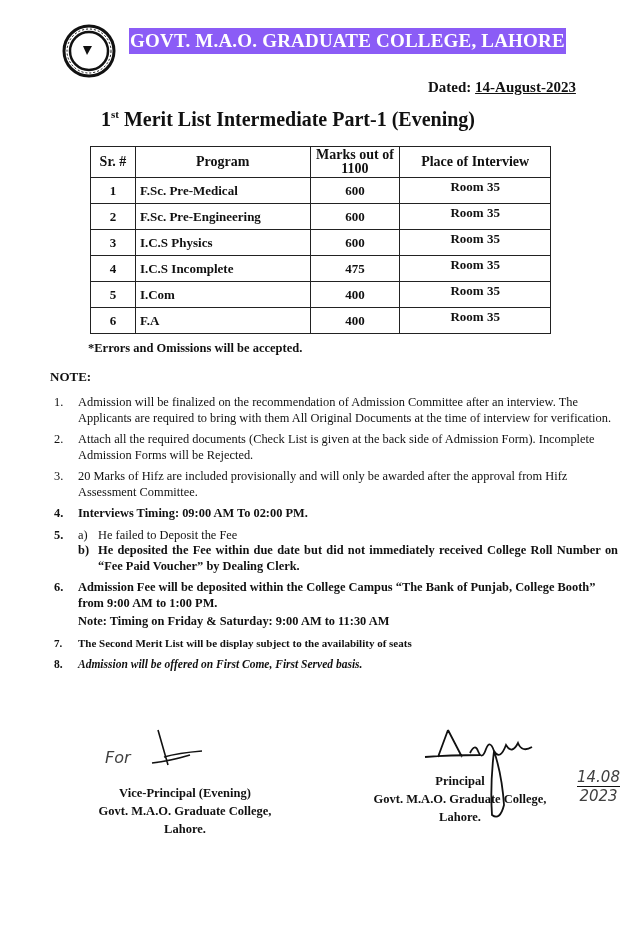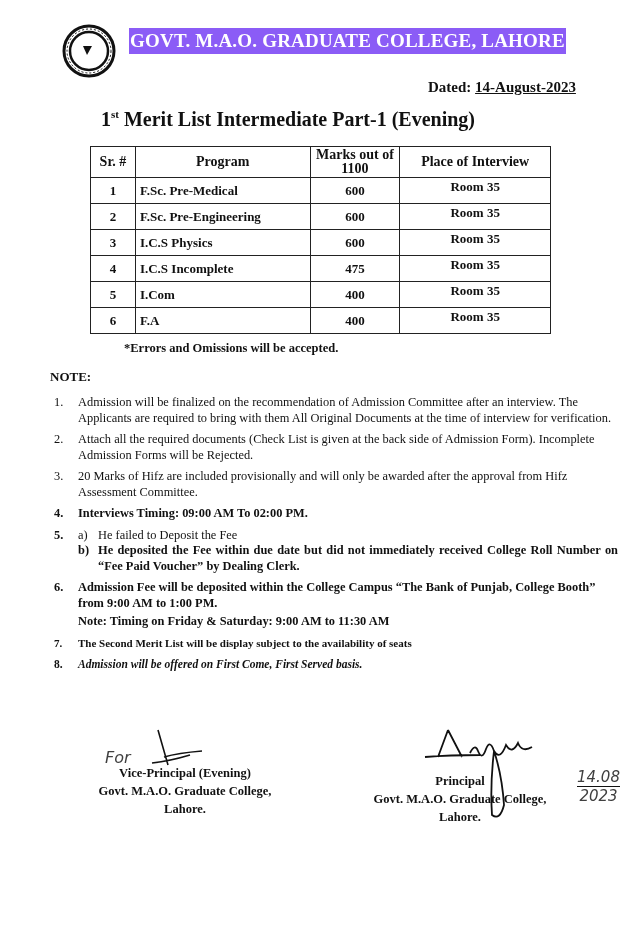--- a/index.html
+++ b/index.html
@@ -27,34 +27,34 @@
     border-collapse: collapse; font-weight: bold; font-size: 13px;
   }
   table.merit td, table.merit th {
     border: 1px solid #222; padding: 0 4px; height: 23px; line-height: 14px;
   }
   table.merit th { font-size: 14px; height: 30px; text-align: center; }
   table.merit td.c { text-align: center; }
   table.merit td.l { text-align: left; }
   table.merit td.room { vertical-align: top; padding-top: 2px; }
   .errors {
-    position: absolute; left: 88px; top: 341px; font-weight: bold; font-size: 12.5px; white-space: nowrap; margin-left: 36px;
+    position: absolute; left: 88px; top: 341px; font-weight: bold; font-size: 12.5px; white-space: nowrap;
   }
   .note-head {
     position: absolute; left: 50px; top: 369px; font-weight: bold; font-size: 13px;
   }
   .notes { position: absolute; left: 48px; top: 395px; width: 570px; font-size: 12.4px; line-height: 15.5px; }
   .item { position: relative; padding-left: 30px; margin-bottom: 6px; }
   .item .num { position: absolute; left: 6px; top: 0; }
   .bold { font-weight: bold; }
   .sub { position: relative; padding-left: 20px; }
   .sub .sl { position: absolute; left: 0; top: 0; }
   .ital { font-style: italic; font-weight: bold; }
   .sig { position: absolute; font-weight: bold; font-size: 12.5px; text-align: center; line-height: 18px; white-space: nowrap; }
-  .sig-left { left: 80px; top: 764px; width: 210px; }
+  .sig-left { left: 80px; top: 784px; width: 210px; }
   .sig-right { left: 360px; top: 772px; width: 200px; }
   .sig-svg { position: absolute; }
   .hand { position: absolute; font-family: "DejaVu Sans", sans-serif; font-style: italic; color: #404040; }
 </style>
 </head>
 <body>
 
 <svg class="logo" viewBox="0 0 54 54">
   <circle cx="27" cy="27" r="25" fill="none" stroke="#111" stroke-width="3"></circle>
   <circle cx="27" cy="27" r="19" fill="none" stroke="#111" stroke-width="2.5"></circle>

